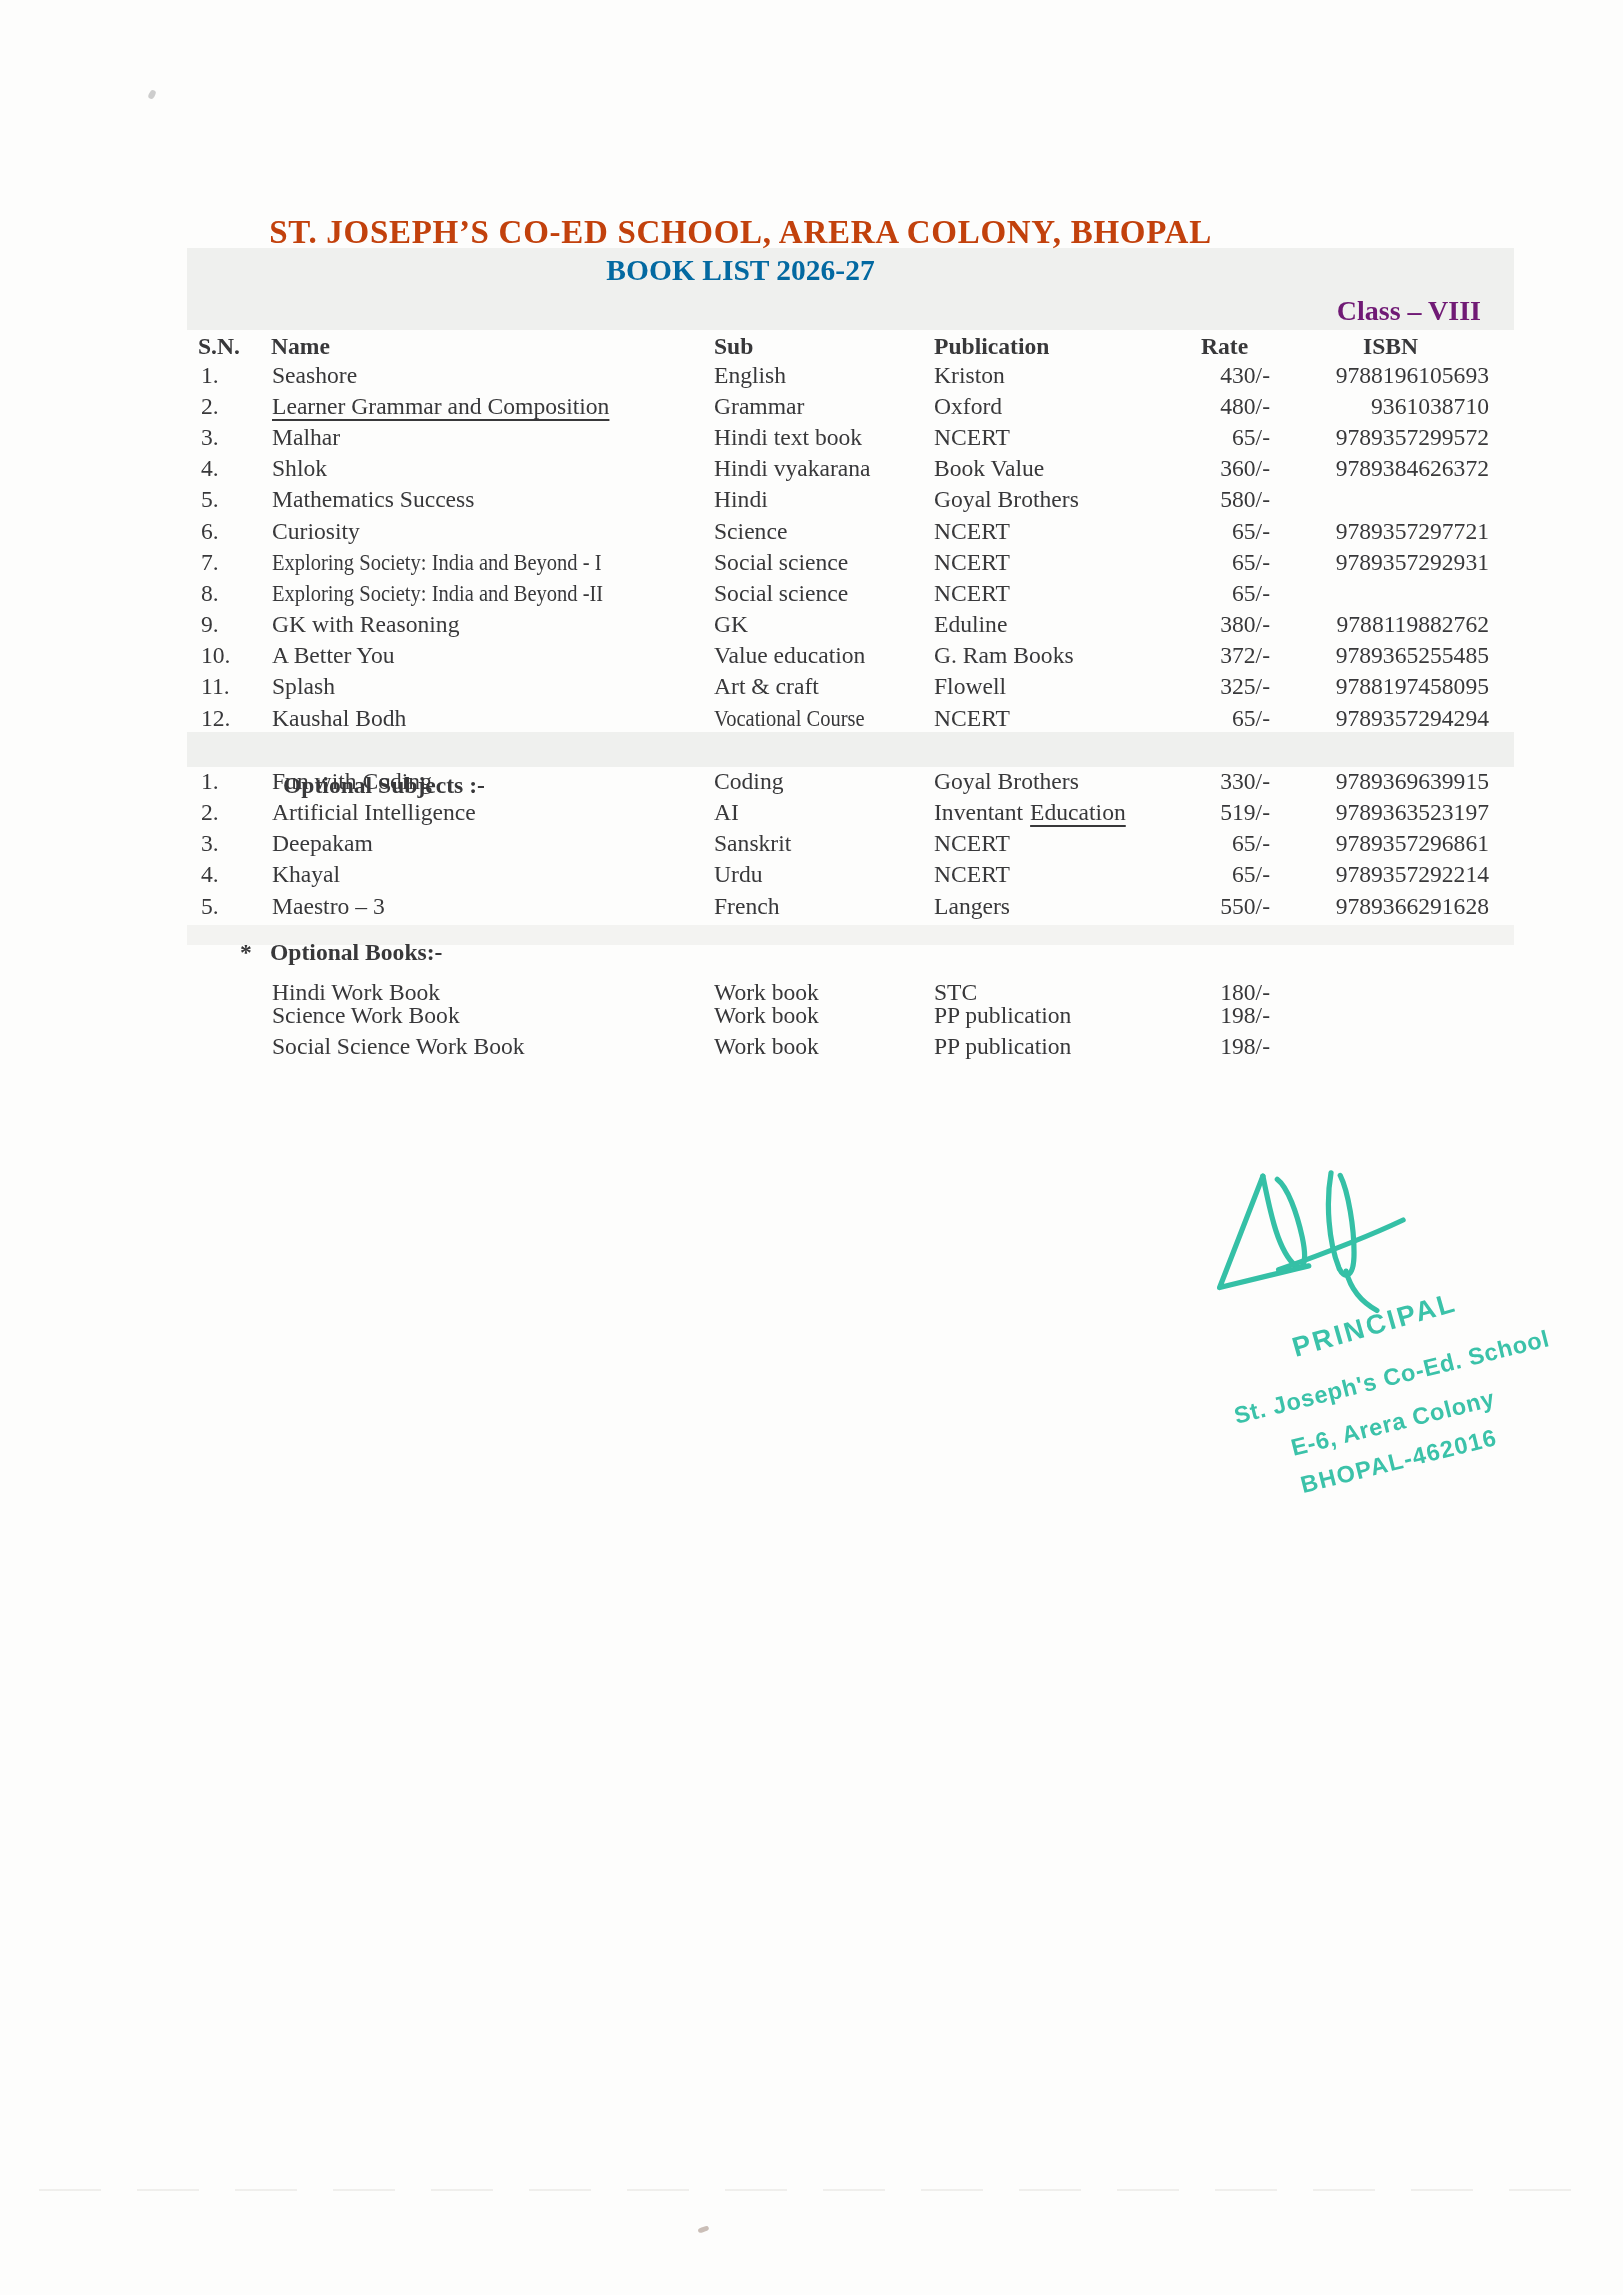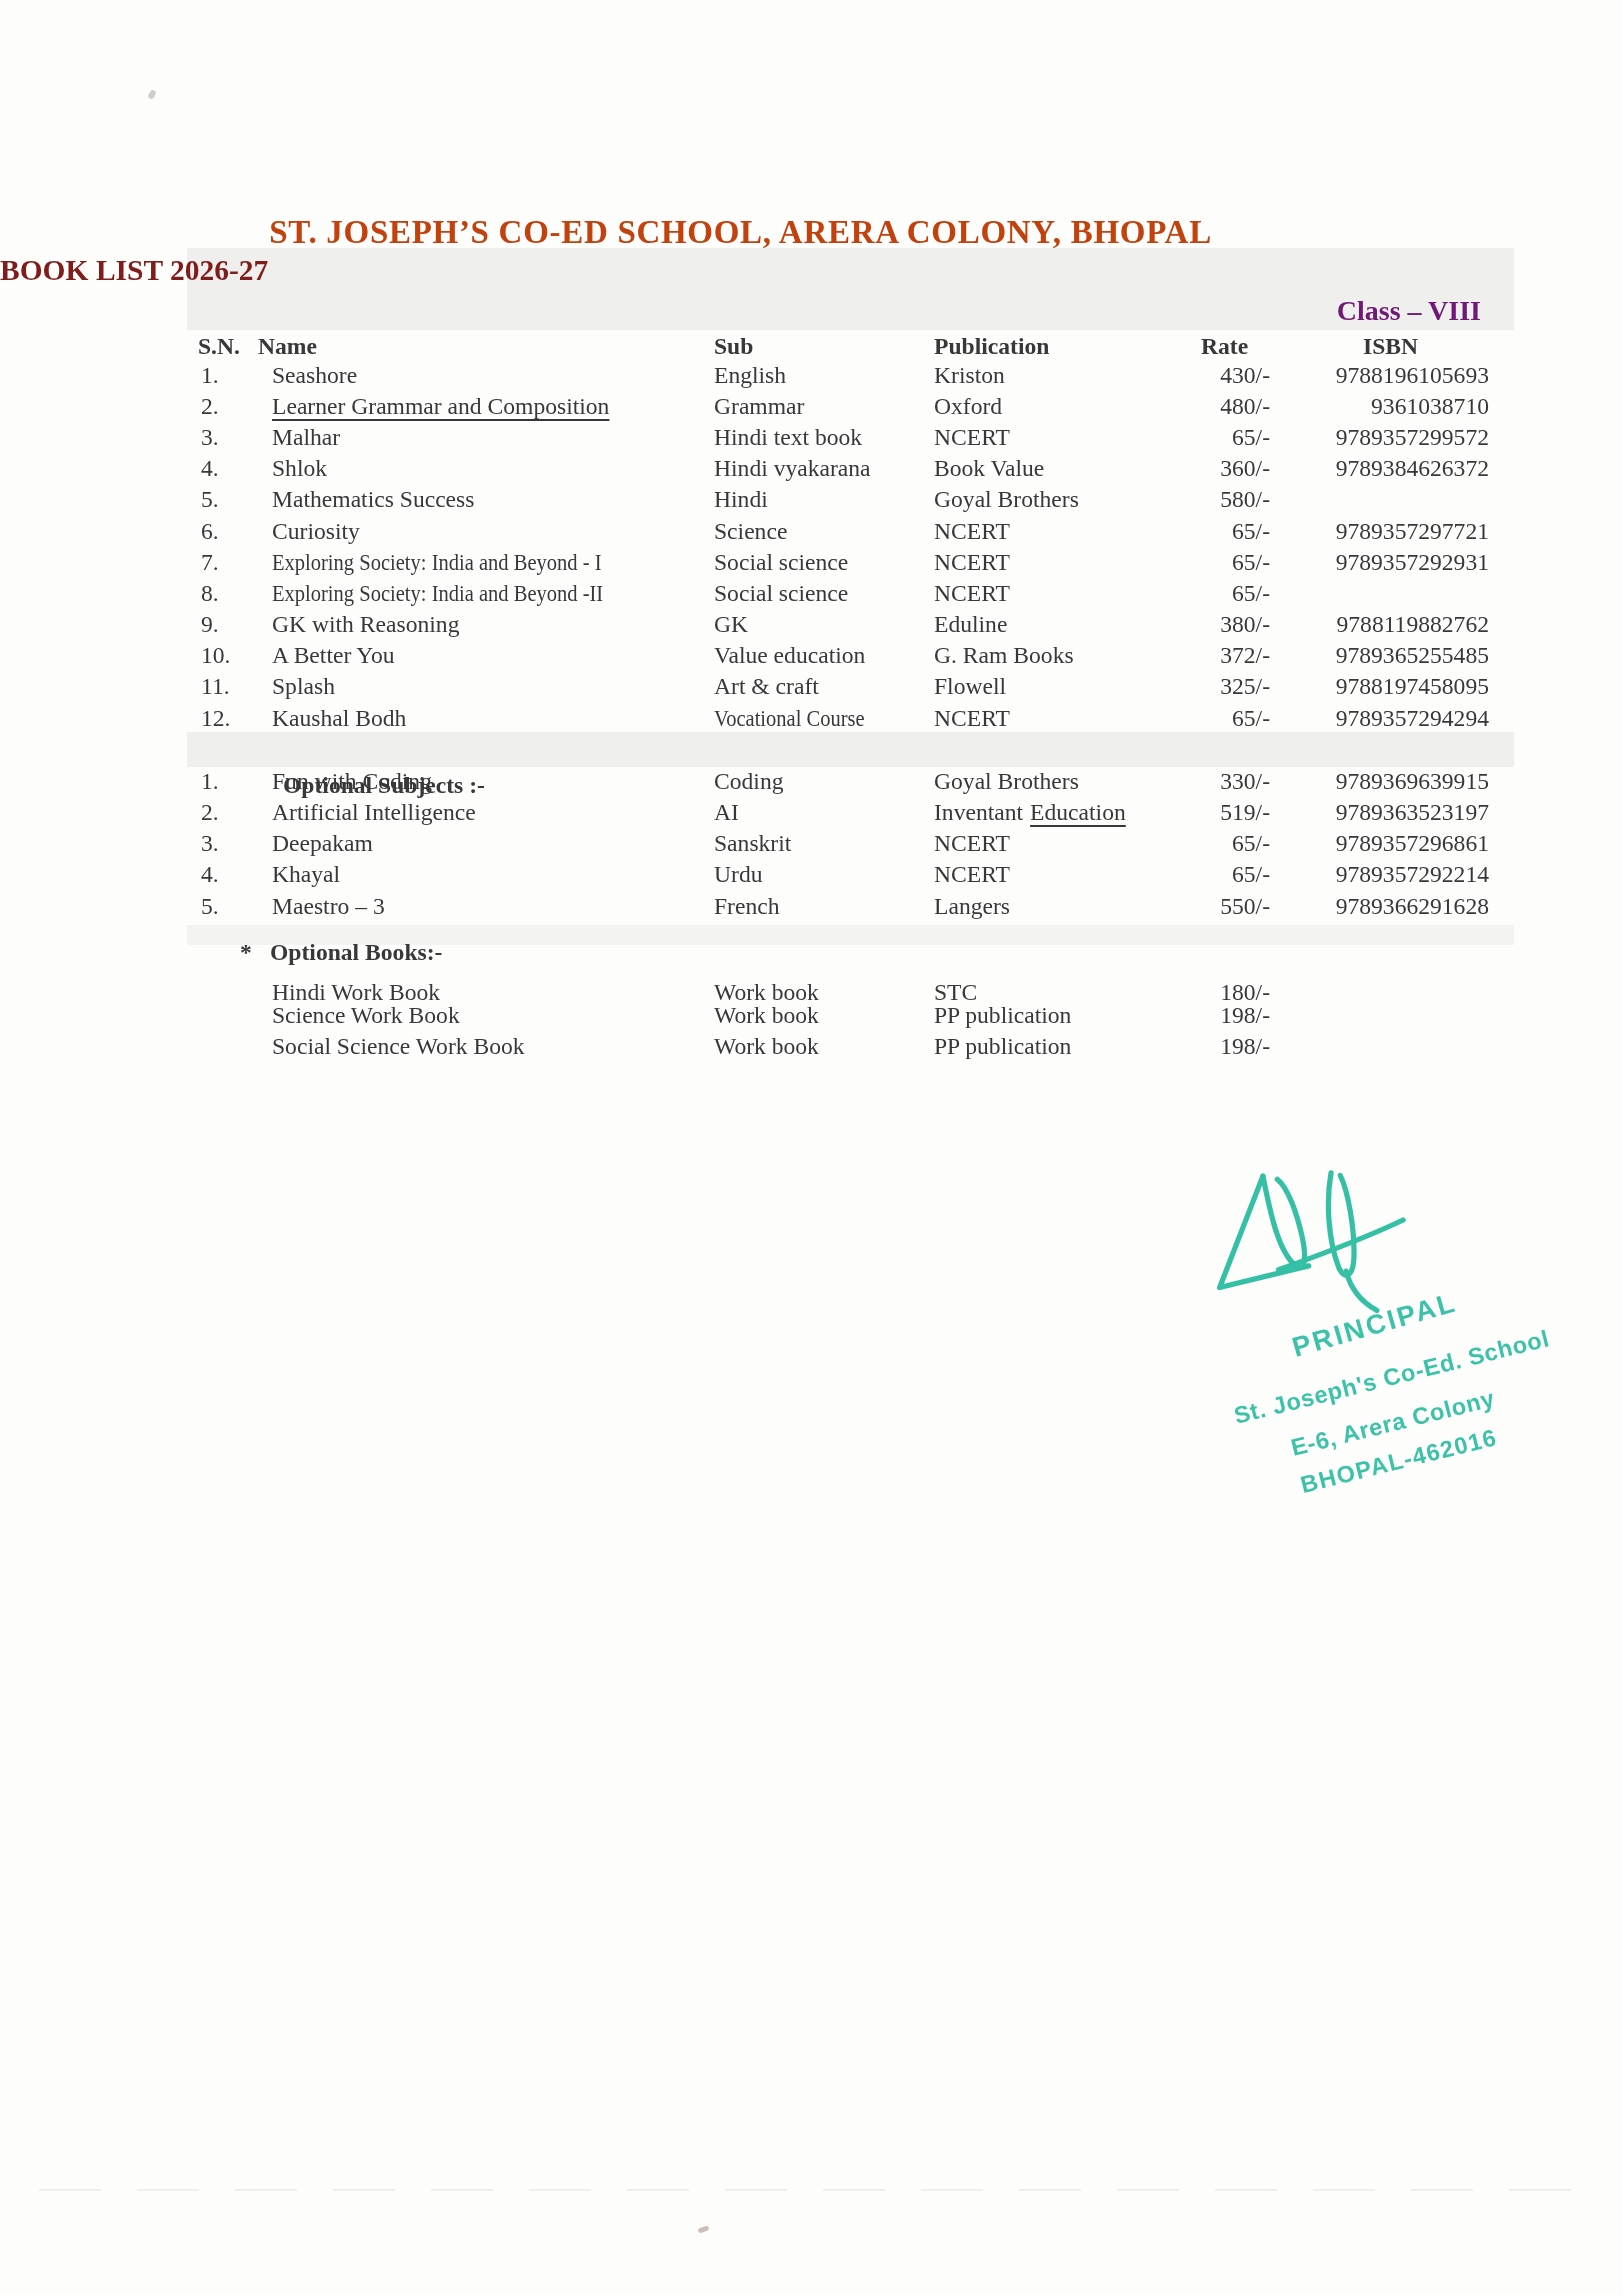--- a/index.html
+++ b/index.html
@@ -14,32 +14,32 @@
   .band{position:absolute;}
   .band1{left:187px;top:248px;width:1327px;height:82px;background:#eff0ee;}
   .band2{left:187px;top:732px;width:1327px;height:35px;background:#eff0ee;}
   .band3{left:187px;top:925px;width:1327px;height:19.7px;background:#f3f3f1;}
 
   .school-name{
     position:absolute;top:214px;left:0;width:1481px;text-align:center;
     font-size:33px;font-weight:bold;letter-spacing:0.7px;color:#c2410c;white-space:nowrap;
   }
   .doc-title{
-    position:absolute;top:254px;left:0;width:1481px;
-    font-size:29.5px;font-weight:bold;color:#7f1d1d;white-space:nowrap;
+    position:absolute;top:254px;left:0;width:1481px;text-align:center;
+    font-size:29.5px;font-weight:bold;color:#0369a1;white-space:nowrap;
   }
   .class-line{
     position:absolute;top:295px;left:0;width:1481px;text-align:right;
     font-size:28px;font-weight:bold;color:#701a75;white-space:nowrap;
   }
 
   .col-headers{position:absolute;top:333px;left:0;width:1552px;height:31px;font-weight:bold;font-size:23.6px;}
   .col-headers span{position:absolute;top:0;white-space:nowrap;}
   .h-sn{left:198px;}
-  .h-name{left:258px;}
+  .h-name{left:271px;}
   .h-sub{left:714px;}
   .h-pub{left:934px;}
   .h-rate{left:1201px;}
   .h-isbn{left:1363px;}
 
   .rows-layer{position:absolute;top:0;left:0;width:1623px;height:2295px;font-size:23.6px;}
   .trow{position:absolute;left:0;width:1623px;height:31px;}
   .trow span{position:absolute;top:0;white-space:nowrap;}
   .c-sn{left:201px;width:56px;}
   .c-name{left:272px;}

